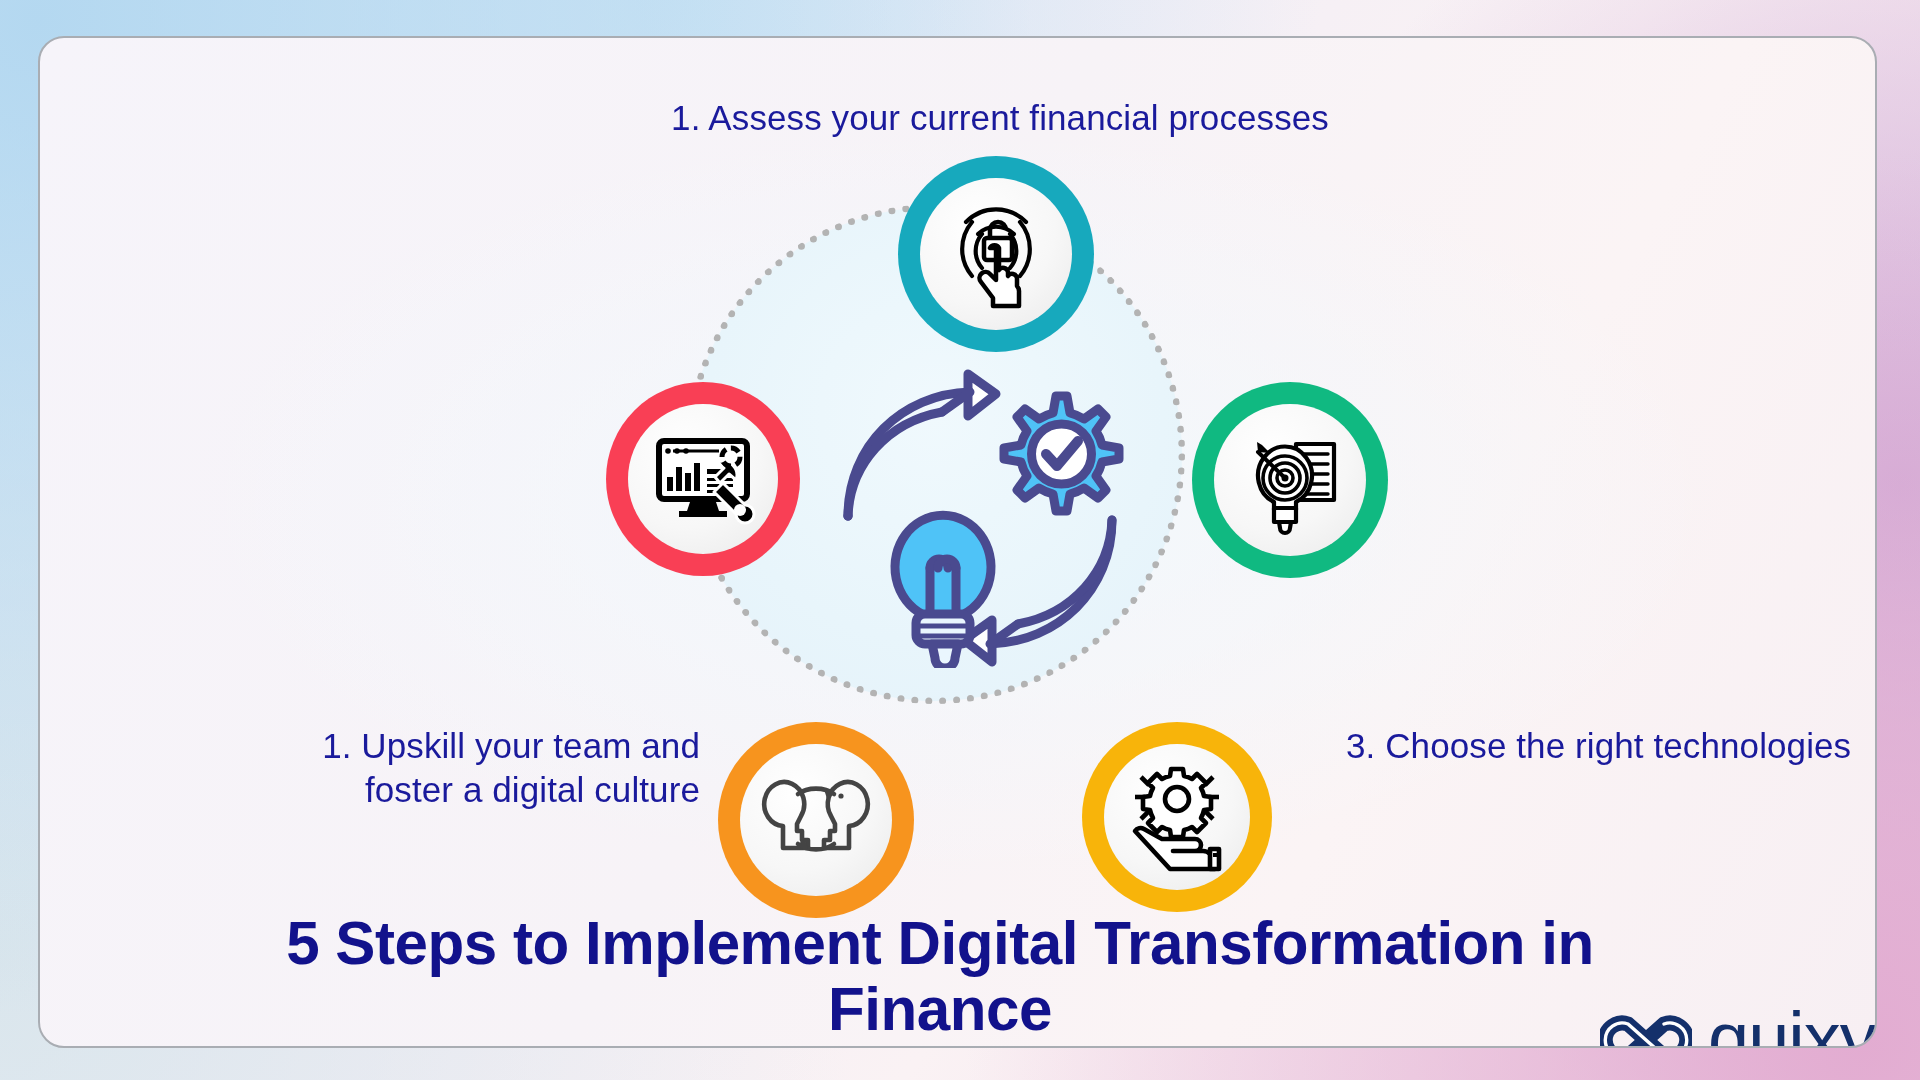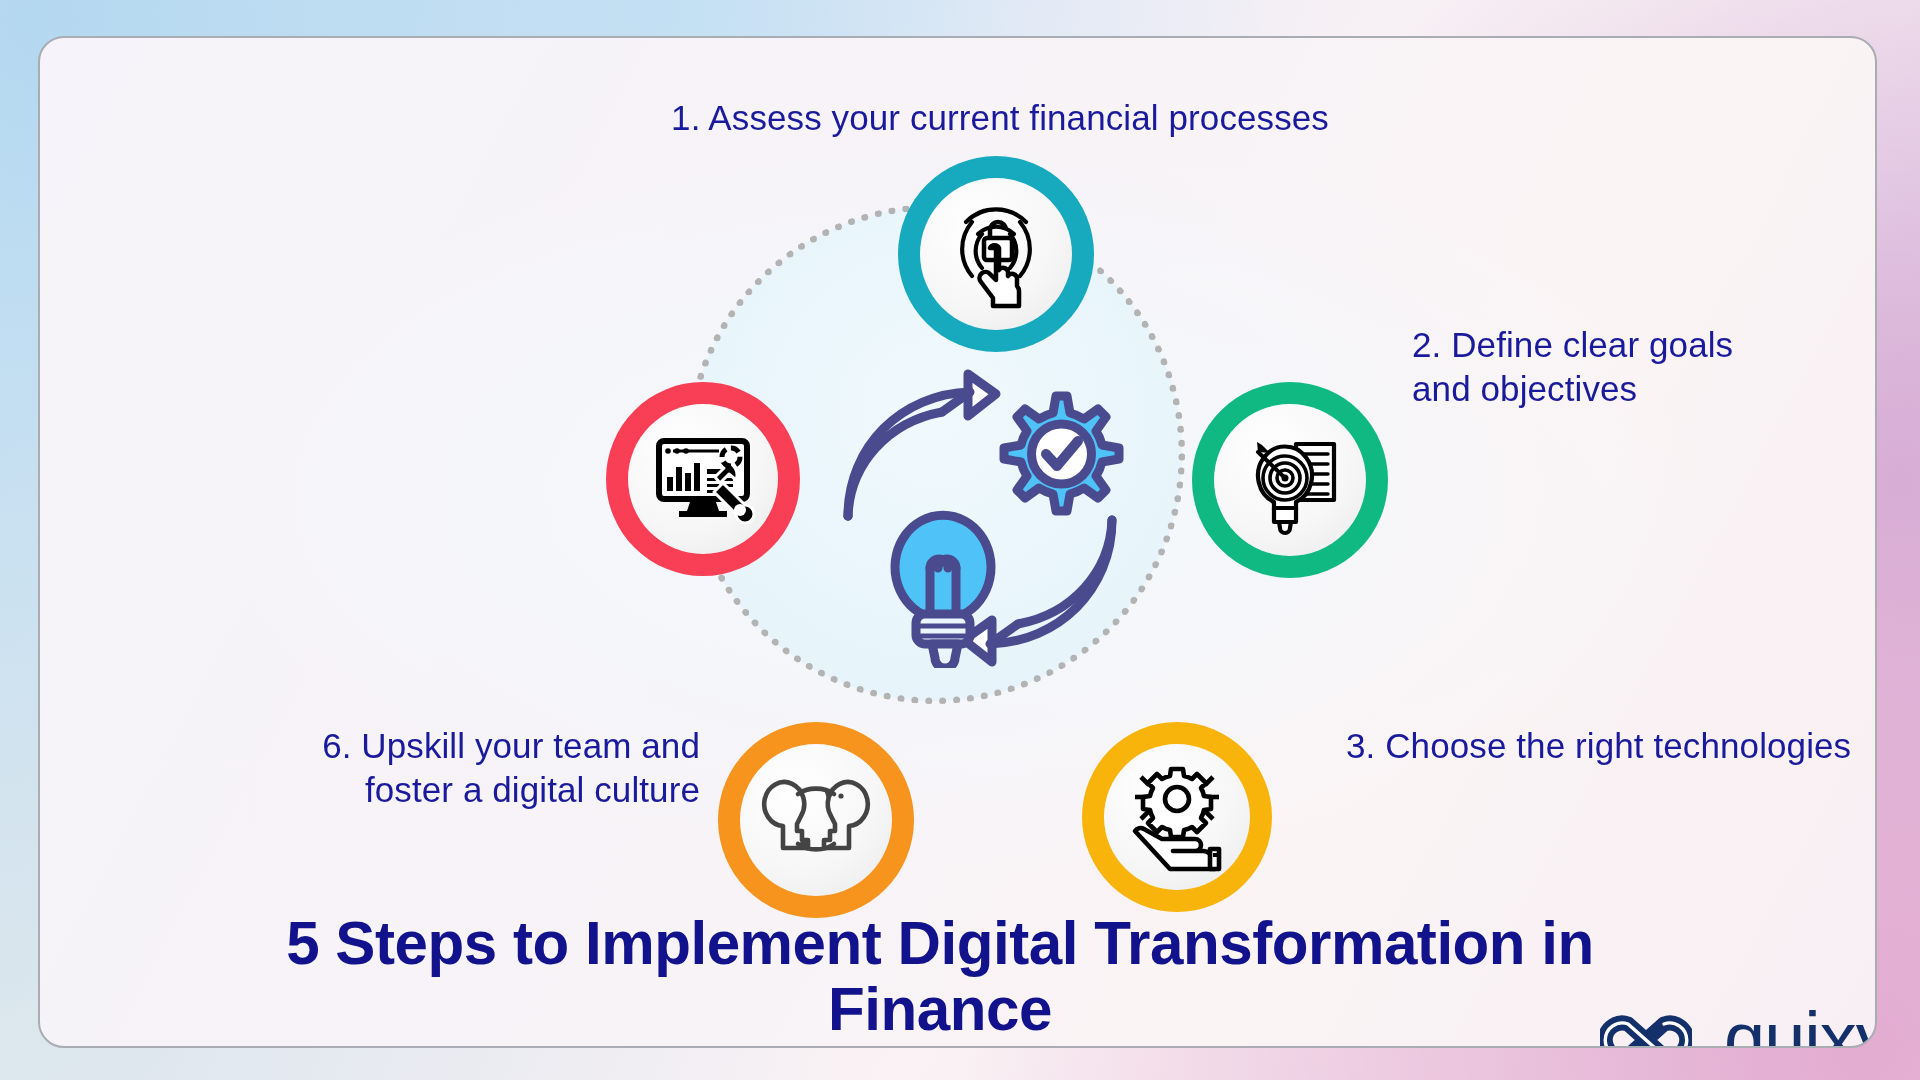--- a/index.html
+++ b/index.html
@@ -116,21 +116,21 @@
     transform-origin: 50% 50%;
     white-space: pre-line;
   }
 
   
   #logo {
     position: absolute;
     left: 1560px; top: 968px;
     display: flex;
     align-items: center;
-    gap: 32px;
+    gap: 16px;
   }
   #logo-word {
     color: #14306b;
     font-size: 74px;
     font-weight: 400;
     letter-spacing: -1px;
     line-height: 0.9;
     padding-bottom: 8px;
   }
 </style>
@@ -326,24 +326,22 @@
                    M80 64 l22 22 a9 9 0 1 1 -9 9 l-22 -22 Z" fill="#000000" stroke="#ffffff" stroke-width="3" stroke-linejoin="round"></path>
           <circle cx="97" cy="91" r="6" fill="#ffffff"></circle>
         </g>
 
         <circle cx="88" cy="38" r="9" fill="none" stroke="#000000" stroke-width="5" stroke-dasharray="9 5"></circle>
       </svg>
     </div>
   </div>
 
   <div class="label" id="label-1">1.  Assess your current financial processes</div>
-  <div class="label" id="label-2">2. Define clear goals
-and objectives</div>
   <div class="label" id="label-3">3. Choose the right technologies</div>
-  <div class="label" id="label-4">6. Upskill your team and
+  <div class="label" id="label-4">1. Upskill your team and
 foster a digital culture</div>
 
   <div id="headline">5 Steps to Implement Digital Transformation in
 Finance</div>
 
   <div id="logo">
     <span>
       <svg width="92" height="62" viewBox="0 0 92 62">
         <g fill="none" stroke="#14306b" stroke-width="15" stroke-linecap="round">
           <path d="M28 46 a17 17 0 1 1 0 -32 l36 32 a17 17 0 1 0 0 -32 Z"></path>

